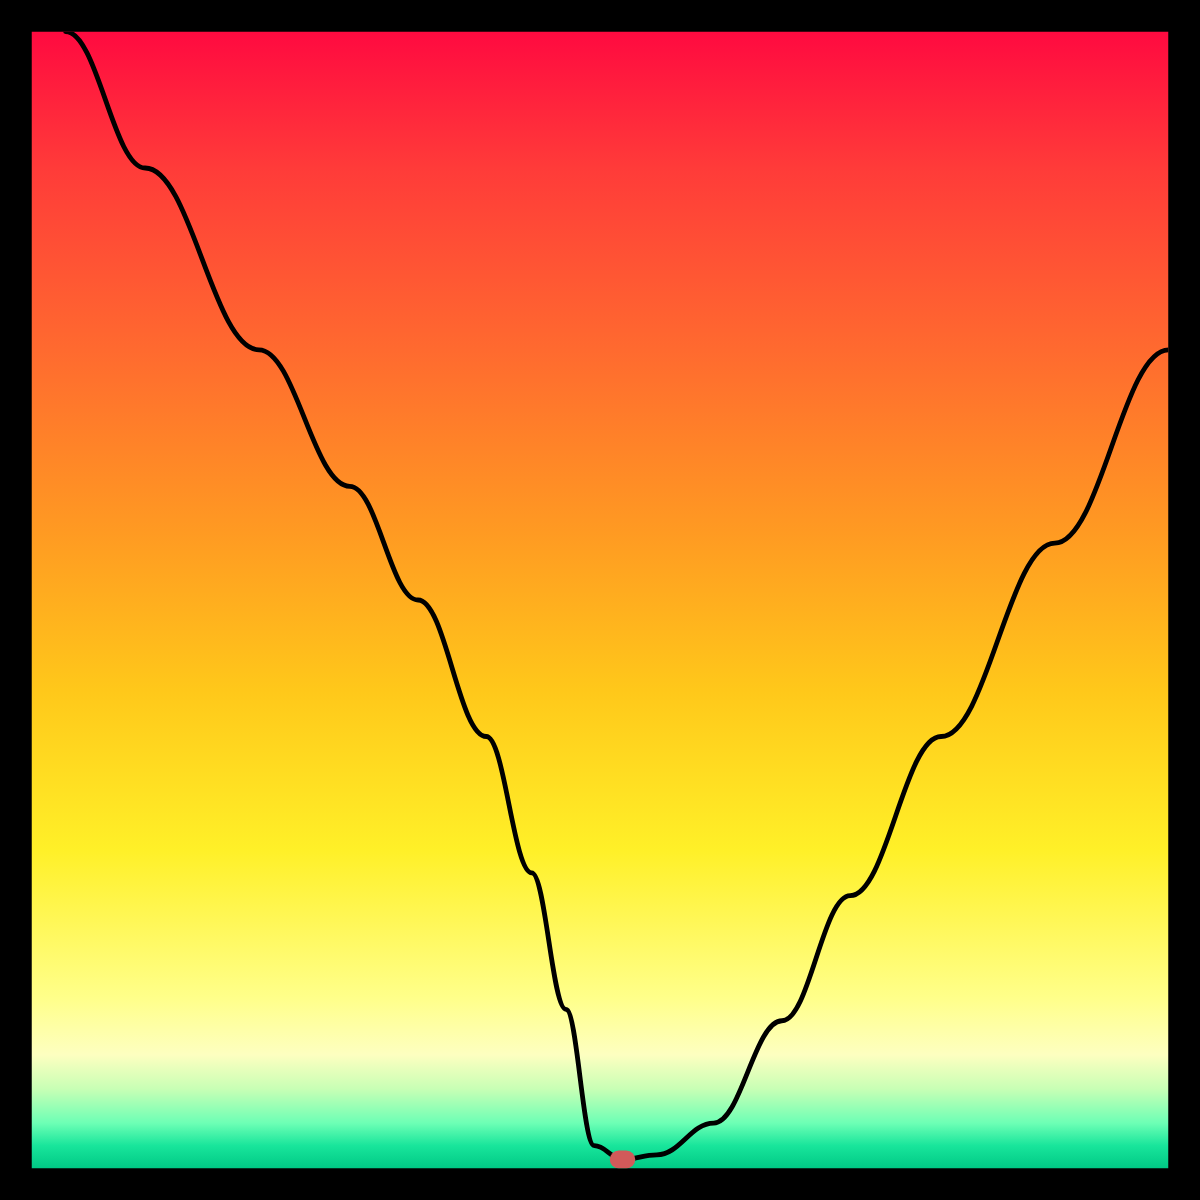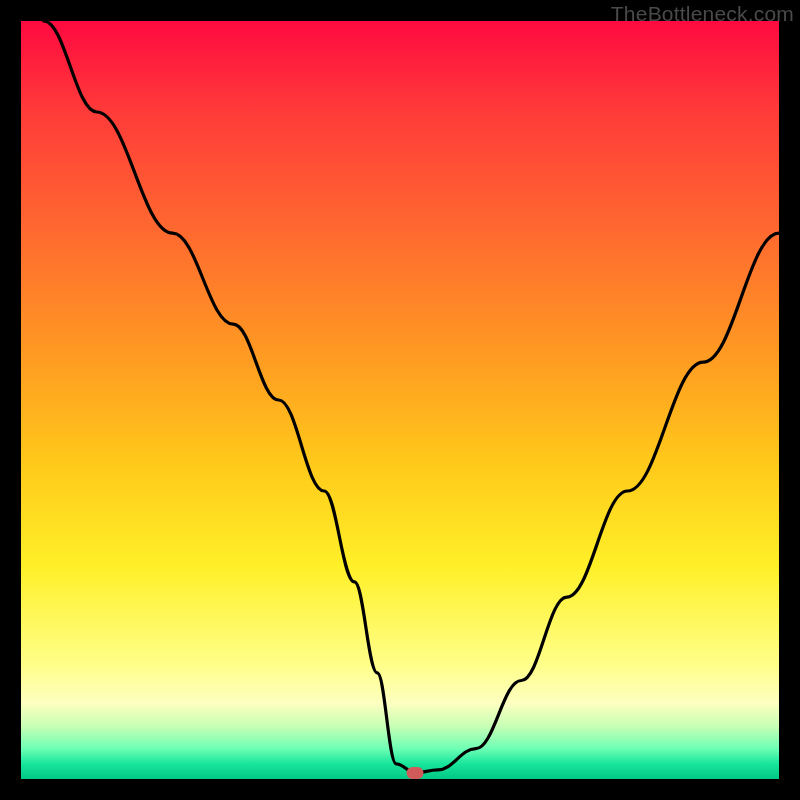--- a/index.html
+++ b/index.html
@@ -74,14 +74,13 @@
   <div class="plot-area">
     <div class="gradient"></div>
 
     <svg class="curve" viewBox="0 0 758 758" preserveAspectRatio="none">
       <path id="curve-path" fill="none" stroke="#000" stroke-width="3.2" stroke-linecap="round" stroke-linejoin="round" d="M 22.7 0.0 C 44.0 0.0 54.6 91.0 75.8 91.0 C 106.1 91.0 121.3 212.2 151.6 212.2 C 175.9 212.2 188.0 303.2 212.2 303.2 C 230.4 303.2 239.5 379.0 257.7 379.0 C 275.9 379.0 285.0 470.0 303.2 470.0 C 315.3 470.0 321.4 560.9 333.5 560.9 C 342.6 560.9 347.2 651.9 356.3 651.9 C 363.8 651.9 367.6 742.8 375.2 742.8 C 382.8 742.8 386.6 751.9 394.2 751.9 C 403.3 751.9 407.8 748.9 416.9 748.9 C 432.1 748.9 439.6 727.7 454.8 727.7 C 473.0 727.7 482.1 659.5 500.3 659.5 C 518.5 659.5 527.6 576.1 545.8 576.1 C 570.0 576.1 582.1 470.0 606.4 470.0 C 636.7 470.0 651.9 341.1 682.2 341.1 C 712.5 341.1 727.7 212.2 758.0 212.2"></path>
     </svg>
 
     <div class="marker" id="marker" style="left: 394.16px; top: 751.936px;"></div>
   </div>
 
-  <div class="watermark">TheBottleneck.com</div>
 </div>
 
 </body></html>

